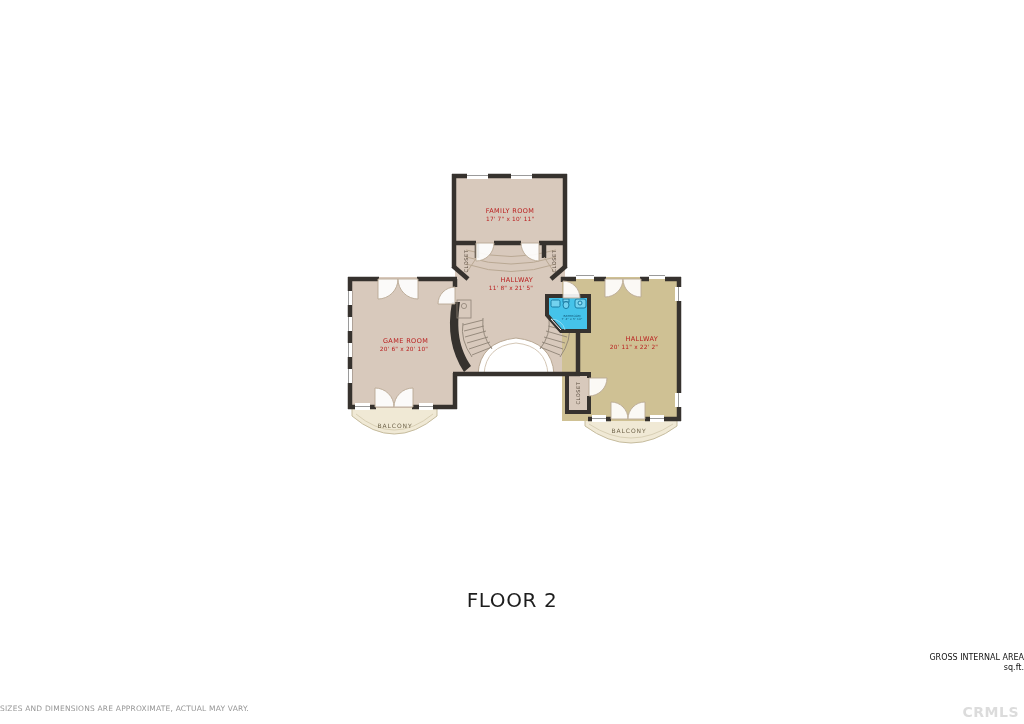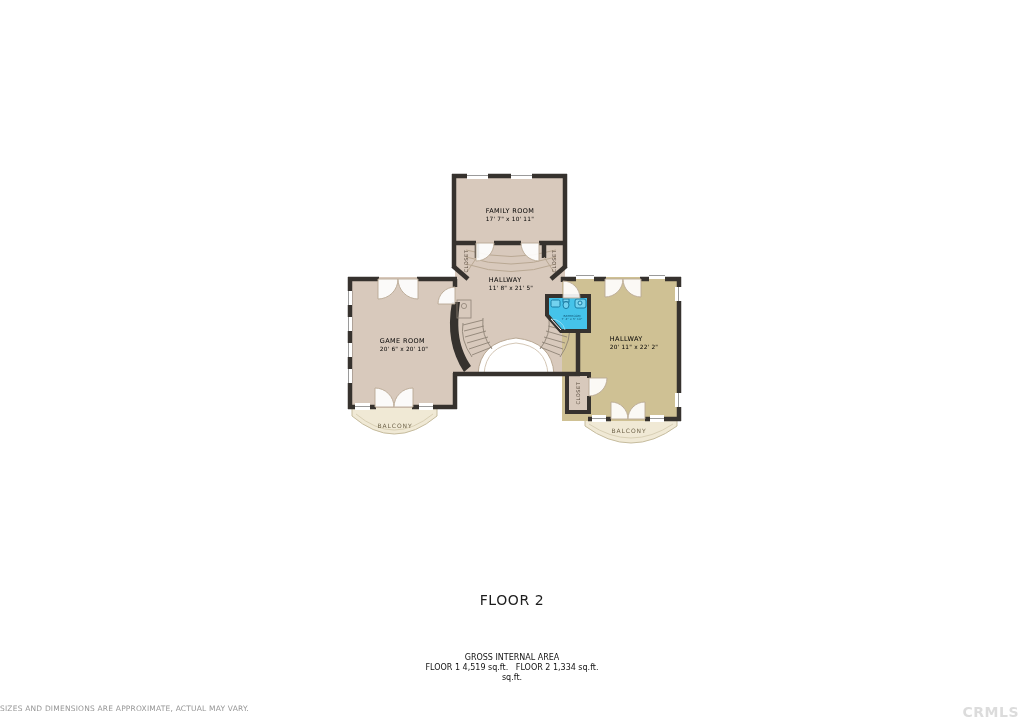--- a/index.html
+++ b/index.html
@@ -1,33 +1,33 @@
 <!DOCTYPE html>
 <html><head>
 <meta charset="utf-8">
 <style>
   html,body{margin:0;padding:0}
   body{width:1024px;height:724px;background:#ffffff;position:relative;overflow:hidden;
        font-family:"DejaVu Sans","Liberation Sans",sans-serif}
   .plan-svg{position:absolute;left:0;top:0;width:1024px;height:724px}
-  .room-label{position:absolute;transform:translate(-50%,-50%);text-align:left;
-              color:#000000;white-space:nowrap}
+  .room-label{position:absolute;transform:translate(-50%,-50%);text-align:right;
+              color:#b91c1c;white-space:nowrap}
   .rname{font-size:6.5px;letter-spacing:.4px}
   .rdims{font-size:5.8px;letter-spacing:.2px;margin-top:1px}
   .closet-label{position:absolute;transform:translate(-50%,-50%) rotate(-90deg);
                 font-size:5px;letter-spacing:.6px;color:#56493c;white-space:nowrap}
   .balcony-label{position:absolute;transform:translate(-50%,-50%);font-size:6px;
                  letter-spacing:.9px;color:#6e6349;white-space:nowrap}
   .bath-label{position:absolute;transform:translate(-50%,-50%) scale(.72);text-align:center;
               color:#0e4f6e;white-space:nowrap;line-height:4.6px}
   .bath-label .rname{font-size:4px;letter-spacing:.1px}
   .bath-label .rdims{font-size:4px;margin-top:0}
   .plan-title{position:absolute;left:512px;top:600px;transform:translate(-50%,-50%);
-              font-size:14px;letter-spacing:.6px;color:#1d1d1d}
-  .footer{position:absolute;left:0;right:0;top:653px;text-align:center;font-size:8px;
+              font-size:20px;letter-spacing:.6px;color:#1d1d1d}
+  .footer{position:absolute;left:0;right:0;top:653px;text-align:right;font-size:8px;
           line-height:9.8px;color:#121212}
   .footer .line{white-space:pre}
   .disclaimer{position:absolute;left:0;right:12px;top:704px;text-align:left;font-size:7.5px;
               color:#969696;letter-spacing:.2px}
   .watermark{position:absolute;right:5px;bottom:4px;font-size:14px;color:#dcdcdc;
              font-weight:700;letter-spacing:.5px}
 </style>
 </head>
 <body>
 
@@ -224,18 +224,17 @@
 <div class="closet-label" style="left:554px;top:261px">CLOSET</div>
 <div class="closet-label" style="left:578px;top:393px">CLOSET</div>
 
 <div class="balcony-label" style="left:395px;top:425px">BALCONY</div>
 <div class="balcony-label" style="left:629px;top:430px">BALCONY</div>
 
 <div class="plan-title">FLOOR 2</div>
 
 <div class="footer">
   <div class="line">GROSS INTERNAL AREA</div>
-  <div class="line">FLOOR 1 4,519 sq.ft.   FLOOR 2 1,334 sq.ft.</div>
   <div class="line">sq.ft.</div>
 </div>
 
 <div class="disclaimer">SIZES AND DIMENSIONS ARE APPROXIMATE, ACTUAL MAY VARY.</div>
 <div class="watermark">CRMLS</div>
 
 </body></html>

